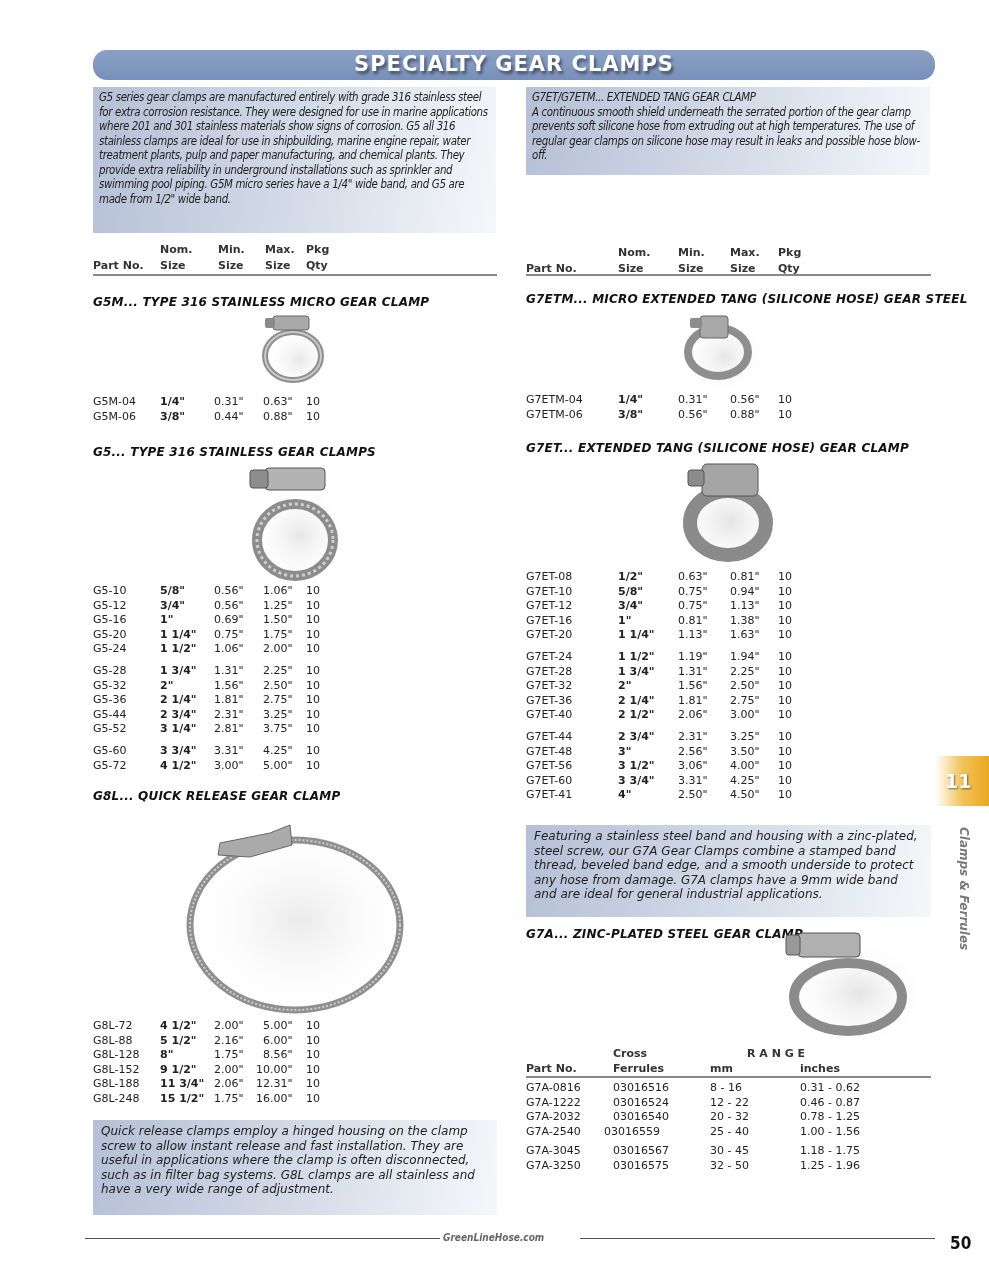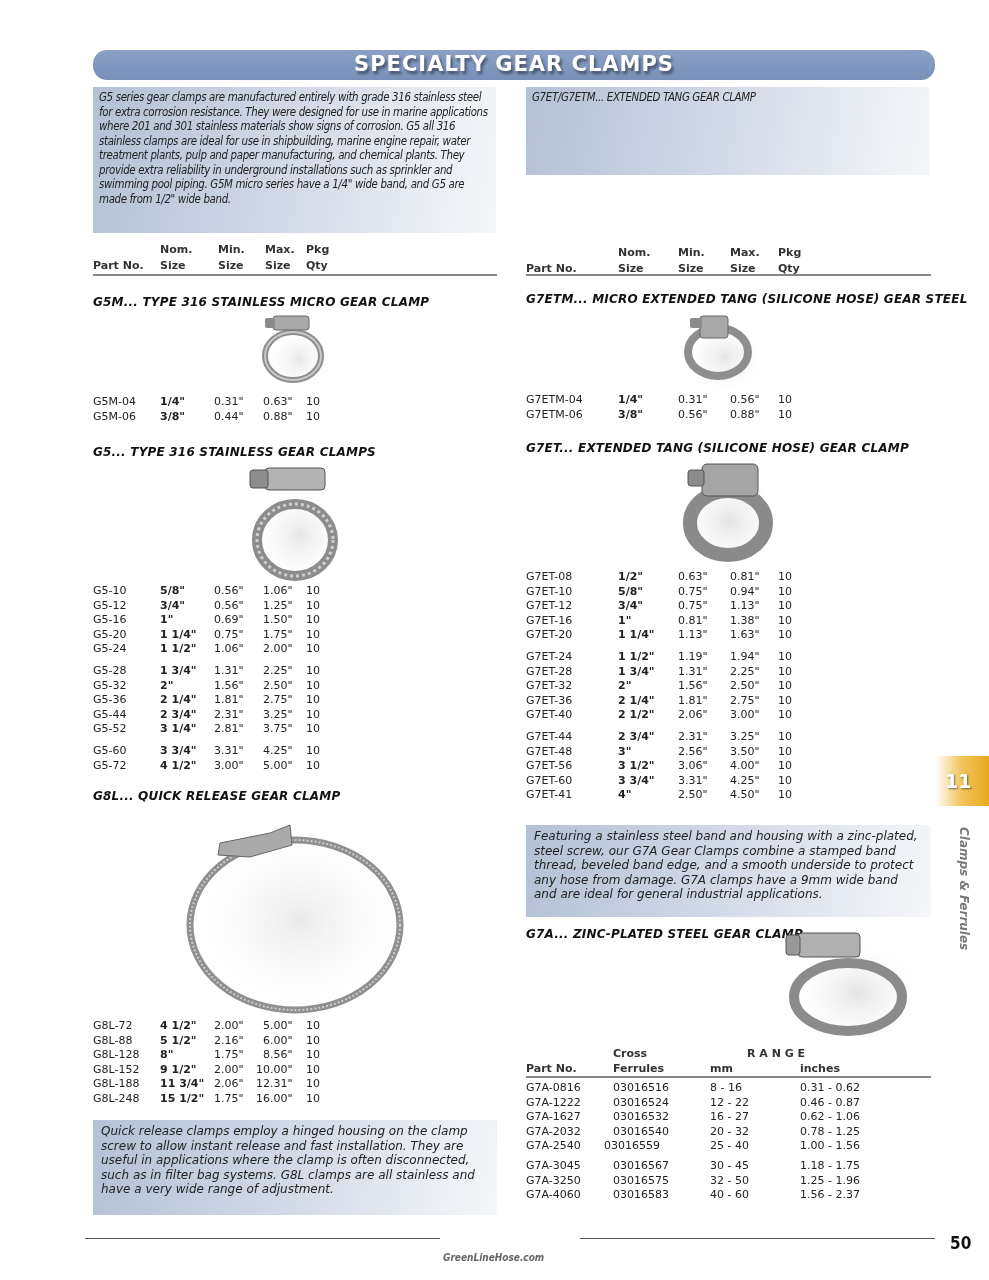--- a/index.html
+++ b/index.html
@@ -29,20 +29,21 @@
 </head>
 <body>
 
 <div class="abs banner">
   <div class="banner-title">SPECIALTY GEAR CLAMPS</div>
 </div>
 
 <div class="abs infobox intro">G5 series gear clamps are manufactured entirely with grade 316 stainless steel for extra corrosion resistance. They were designed for use in marine applications where 201 and 301 stainless materials show signs of corrosion. G5 all 316 stainless clamps are ideal for use in shipbuilding, marine engine repair, water treatment plants, pulp and paper manufacturing, and chemical plants. They provide extra reliability in underground installations such as sprinkler and swimming pool piping. G5M micro series have a 1/4" wide band, and G5 are made from 1/2" wide band.</div>
 <div class="abs infobox intro2">
   <div>G7ET/G7ETM... EXTENDED TANG GEAR CLAMP</div>
+  <div>A continuous smooth shield underneath the serrated portion of the gear clamp prevents soft silicone hose from extruding out at high temperatures. The use of regular gear clamps on silicone hose may result in leaks and possible hose blow-off.</div>
 </div>
 
 <div class="abs colhdr" style="left:93px;top:242px;width:404px;height:32px;">
   <span class="abs" style="left:0;top:16px">Part No.</span>
   <span class="abs" style="left:67px;top:0">Nom.</span>
   <span class="abs" style="left:67px;top:16px">Size</span>
   <span class="abs" style="left:125px;top:0">Min.</span>
   <span class="abs" style="left:125px;top:16px">Size</span>
   <span class="abs" style="left:172px;top:0">Max.</span>
   <span class="abs" style="left:172px;top:16px">Size</span>
@@ -440,26 +441,20 @@
       <span style="left:184px">8 - 16</span>
       <span style="left:274px">0.31 - 0.62</span>
     </div>
   <div class="row" style="position:relative">
       <span style="left:0">G7A-1222</span>
       <span style="left:87px">03016524</span>
       <span style="left:184px">12 - 22</span>
       <span style="left:274px">0.46 - 0.87</span>
     </div>
   <div class="row" style="position:relative">
-      <span style="left:0">G7A-1627</span>
-      <span style="left:87px">03016532</span>
-      <span style="left:184px">16 - 27</span>
-      <span style="left:274px">0.62 - 1.06</span>
-    </div>
-  <div class="row" style="position:relative">
       <span style="left:0">G7A-2032</span>
       <span style="left:87px">03016540</span>
       <span style="left:184px">20 - 32</span>
       <span style="left:274px">0.78 - 1.25</span>
     </div>
   <div class="row" style="position:relative">
       <span style="left:0">G7A-2540</span>
       <span style="left:78px">03016559</span>
       <span style="left:184px">25 - 40</span>
       <span style="left:274px">1.00 - 1.56</span>
@@ -470,31 +465,25 @@
       <span style="left:87px">03016567</span>
       <span style="left:184px">30 - 45</span>
       <span style="left:274px">1.18 - 1.75</span>
     </div>
   <div class="row" style="position:relative">
       <span style="left:0">G7A-3250</span>
       <span style="left:87px">03016575</span>
       <span style="left:184px">32 - 50</span>
       <span style="left:274px">1.25 - 1.96</span>
     </div>
-  <div class="row" style="position:relative">
-      <span style="left:0">G7A-4060</span>
-      <span style="left:87px">03016583</span>
-      <span style="left:184px">40 - 60</span>
-      <span style="left:274px">1.56 - 2.37</span>
-    </div>
 </div>
 
 <div class="abs tab11">
   <span>11</span>
 </div>
 <div class="abs vert">
   <span>Clamps &amp; Ferrules</span>
 </div>
 
 <div class="abs footline" style="left:85px;top:1238px;width:355px;"></div>
-<div class="abs footer-site" style="left:443px;top:1232px;margin-top:20px;">GreenLineHose.com</div>
+<div class="abs footer-site" style="left:443px;top:1232px;">GreenLineHose.com</div>
 <div class="abs footline" style="left:580px;top:1238px;width:355px;"></div>
 <div class="abs pageno" style="left:950px;top:1233px;">50</div>
 
 </body></html>

